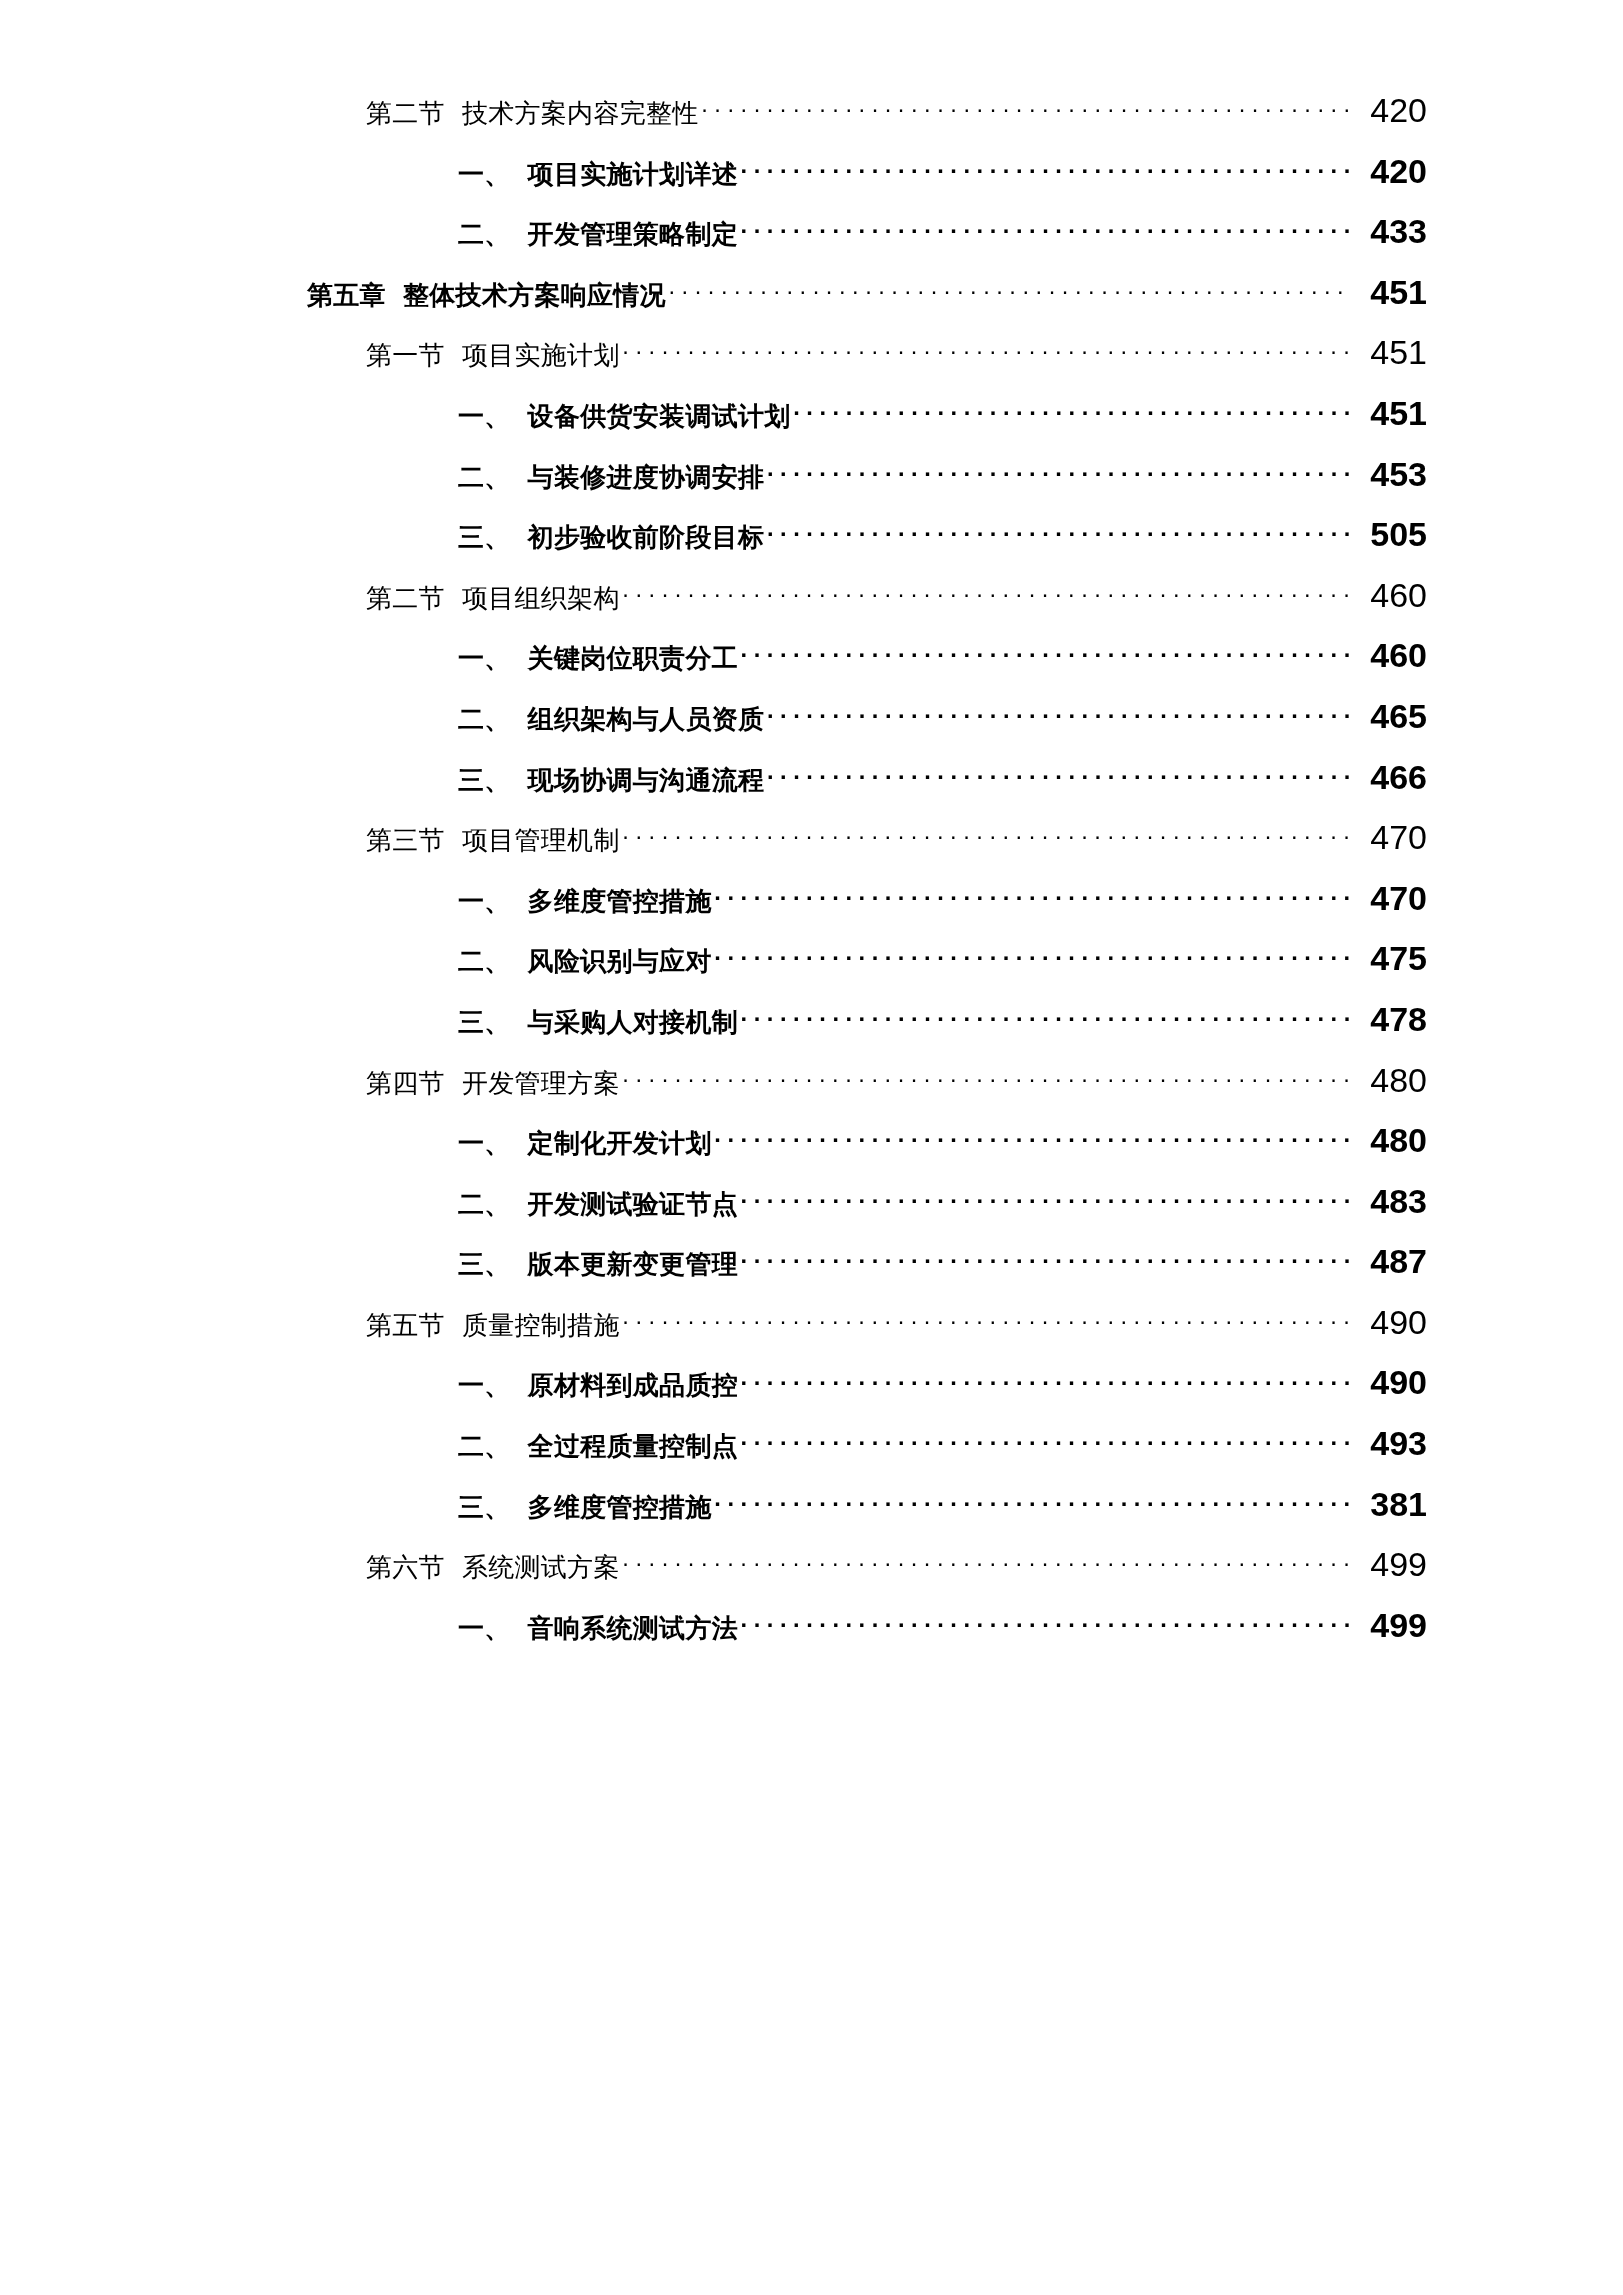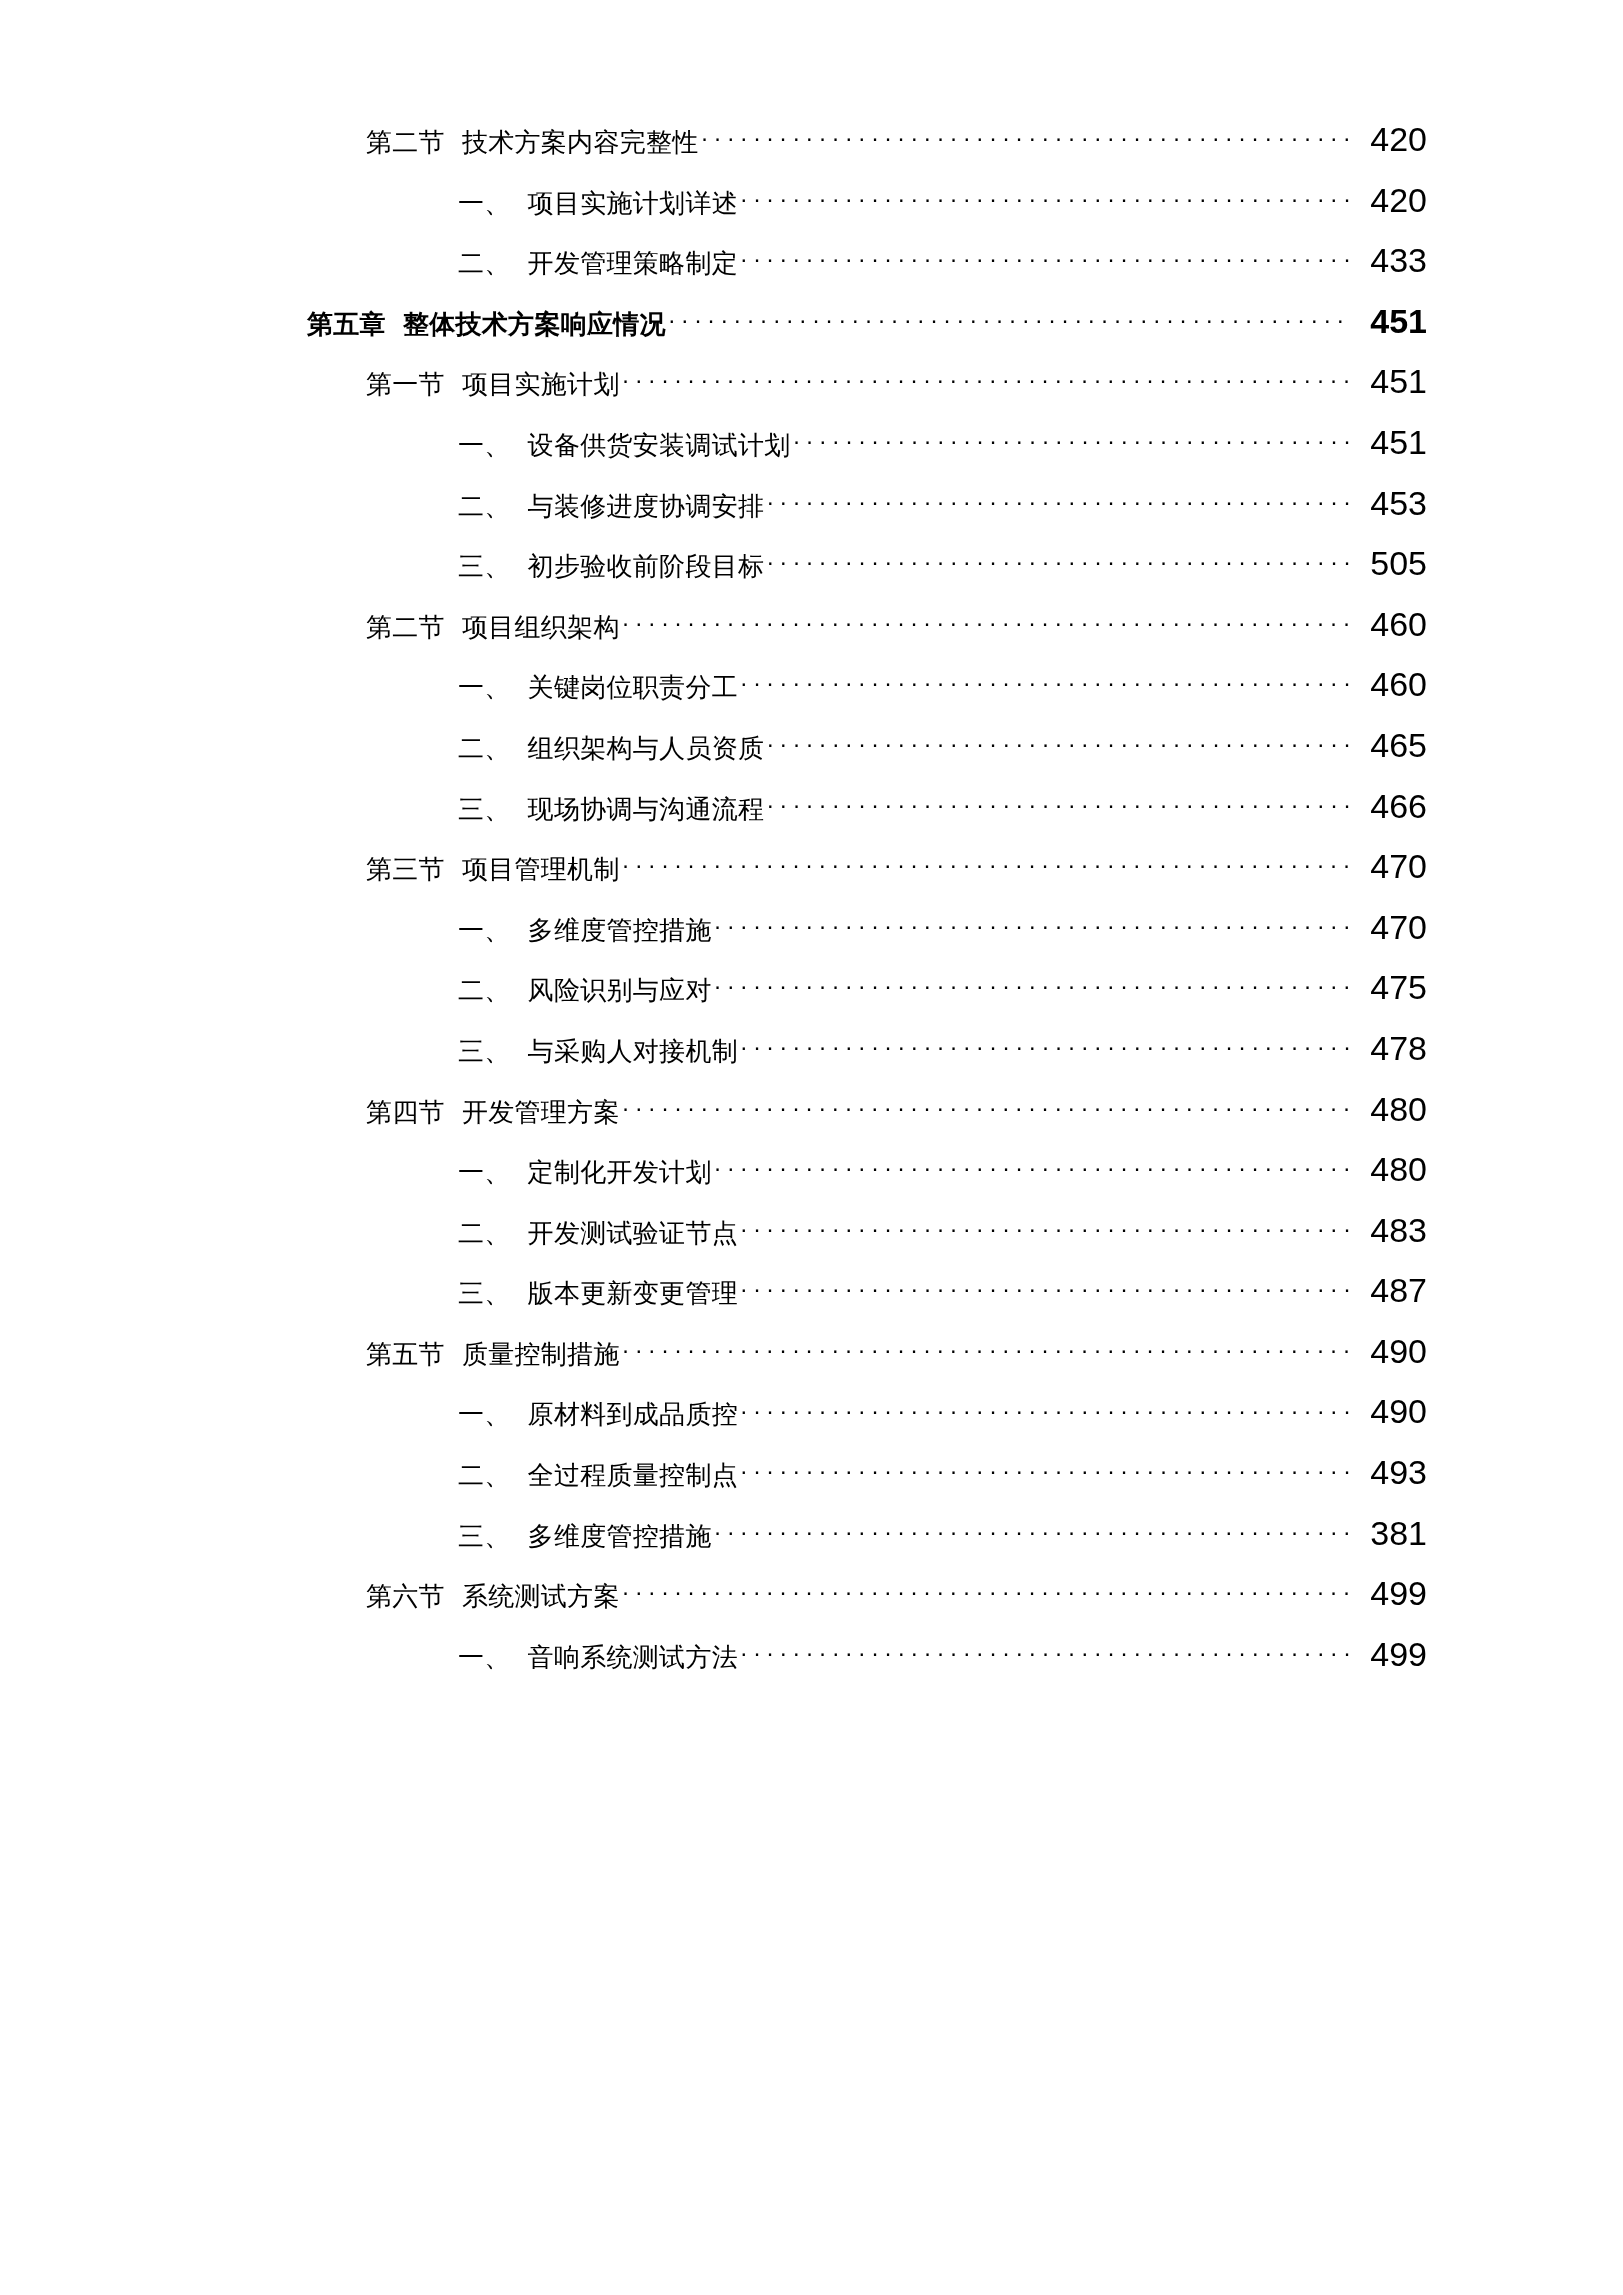--- a/index.html
+++ b/index.html
@@ -15,37 +15,37 @@
     position: relative;
     overflow: hidden;
   }
   .page {
     position: absolute;
     top: 0;
     left: 0;
     width: 1623px;
     height: 2295px;
     box-sizing: border-box;
-    padding: 120px 196px 0 196px;
+    padding: 91px 196px 0 196px;
   }
   .toc {
     width: 100%;
   }
   .toc-entry {
     display: flex;
     align-items: baseline;
     width: 100%;
     box-sizing: border-box;
     margin-bottom: 21.6px;
     white-space: nowrap;
   }
   
   .lvl-chapter { padding-left: 111px; }
   .lvl-section { padding-left: 170px; }
-  .lvl-item    { padding-left: 262px; }
+  .lvl-item    { padding-left: 262px; font-weight: bold; }
 
   .entry-label {
     font-size: 26px;
     line-height: 1.2;
     letter-spacing: 0.3px;
   }
   .entry-label.bold {
     font-weight: bold;
   }
   .entry-num {

